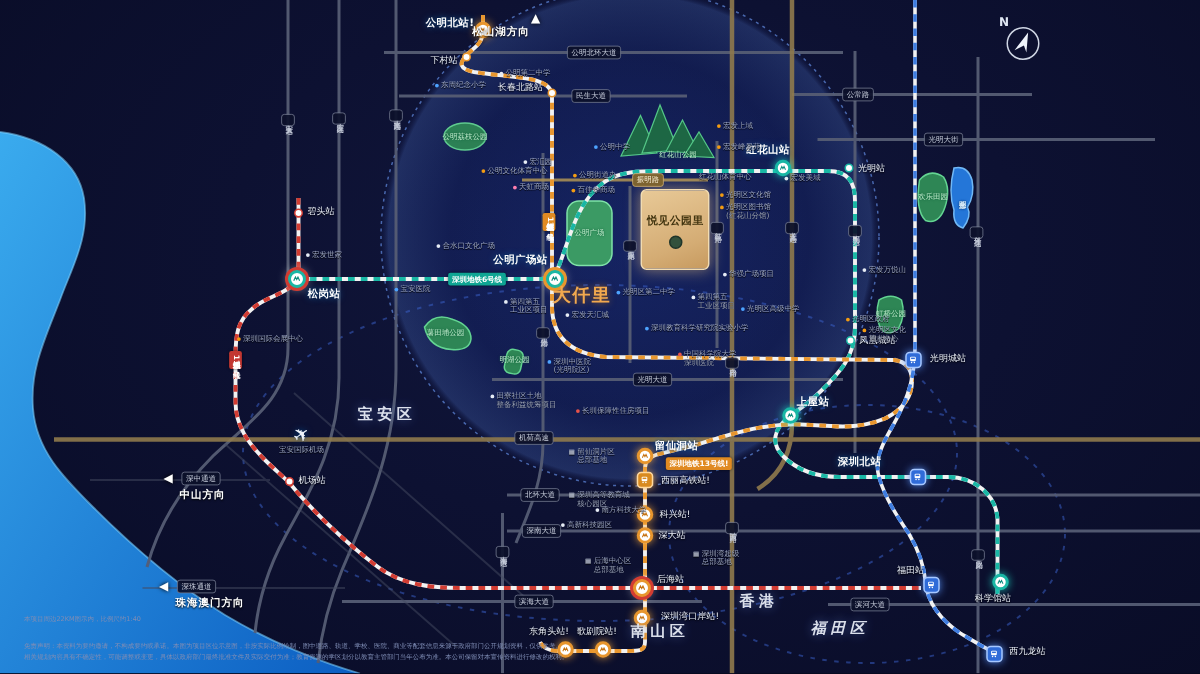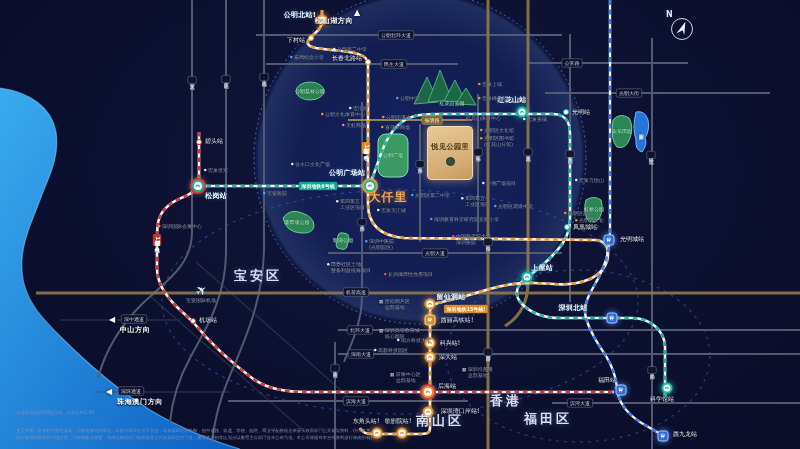--- a/index.html
+++ b/index.html
@@ -23,21 +23,21 @@
   .lp.v{writing-mode:vertical-rl;padding:5px 1.5px;}
   .lp.teal{background:#0fa593;}.lp.red{background:#c23732;}.lp.orange{background:#e08a22;}
   .poi{position:absolute;display:flex;gap:3px;transform-origin:0 50%;
        transform:translate(0,-50%) scale(.5);font-size:10px;line-height:11px;
        color:#9aa4bf;text-shadow:0 1px 1px #000;white-space:nowrap;}
   .poi .dot{width:5px;height:5px;border-radius:50%;flex:none;margin-top:3px;}
   .poi .bldg{font-size:9px;color:#cdd5e6;flex:none;margin-top:1px;}
   .area{font-size:10px;color:#bdeac9;transform:translate(-50%,-50%) scale(.5);
         text-shadow:0 0 3px #053;white-space:nowrap;}
   .area.v{writing-mode:vertical-rl;color:#e4f4ff;text-shadow:0 0 3px #036;}
-  .dist{font-size:13px;font-weight:bold;letter-spacing:3px;color:#e6ebf5;opacity:.95;
+  .dist{font-size:10px;font-weight:bold;letter-spacing:3px;color:#e6ebf5;opacity:.95;
         text-shadow:0 0 7px rgba(120,160,255,.45);}
   .land{font-size:12px;font-weight:bold;color:#f2a94f;letter-spacing:1px;
         text-shadow:0 0 5px rgba(255,150,0,.55);}
   .dir{font-size:11px;font-weight:bold;color:#fff;letter-spacing:1px;
        transform:translate(-50%,-50%) scale(.64);text-shadow:0 1px 2px #000;}
   .arw{font-size:8px;color:#fff;transform:translate(-50%,-50%);text-shadow:0 0 3px #000;}
   .note{position:absolute;font-size:9px;color:#7f8db5;transform-origin:0 50%;
         transform:translate(0,-50%) scale(.48);white-space:nowrap;}
   
   .ic{position:absolute;transform:translate(-50%,-50%);display:flex;align-items:center;
@@ -510,21 +510,21 @@
       <div class="lb area" style="left: 393px; top: 155px;">公明广场</div>
       <div class="lb area" style="left: 452px; top: 103px;">红花山公园</div>
       <div class="lb area" style="left: 622px; top: 131px;">欢乐田园</div>
       <div class="lb area v" style="left: 641px; top: 130px;">公明水库</div>
       <div class="lb area" style="left: 594px; top: 209px;">虹桥公园</div>
       <div class="lb area" style="left: 297px; top: 222px;">薯田埔公园</div>
       <div class="lb area" style="left: 343px; top: 240px;">明湖公园</div>
       <div class="lb dist" style="left: 258px; top: 276px;">宝安区</div>
       <div class="lb dist" style="left: 440px; top: 421px;">南山区</div>
       <div class="lb dist" style="left: 506px; top: 401px;">香港</div>
-      <div class="lb dist" style="left: 548px; top: 419px;">福田区</div>
+      <div class="lb dist" style="left: 560px; top: 419px; font-style: italic;">福田区</div>
       <div class="lb land" style="left: 388px; top: 197px;">大仟里</div>
       <div class="lb dir" style="left: 334px; top: 21px;">松山湖方向</div>
       <div class="lb arw" style="left: 357px; top: 12px;">▲</div>
       <div class="lb dir" style="left: 135px; top: 330px;">中山方向</div>
       <div class="lb pill" style="left: 134px; top: 319px;">深中通道</div>
       <div class="lb arw" style="left: 112px; top: 319px;">◀</div>
       <div class="lb dir" style="left: 140px; top: 402px;">珠海澳门方向</div>
       <div class="lb pill" style="left: 131px; top: 391px;">深珠通道</div>
       <div class="lb arw" style="left: 109px; top: 391px;">◀</div>
       <div class="note" style="left: 16px; top: 413px;">本项目周边22KM图示内，比例尺约1:40</div>

